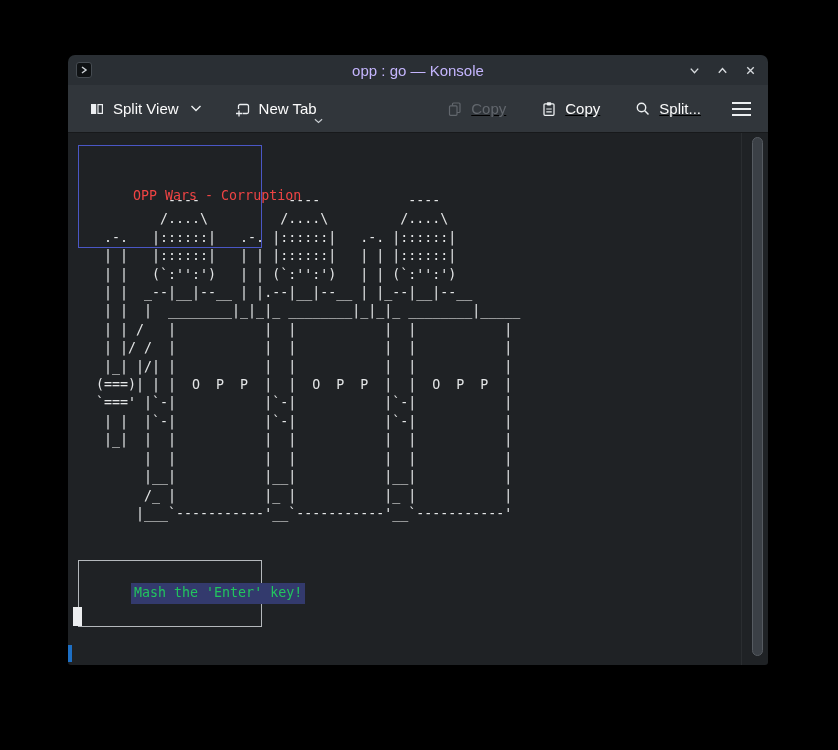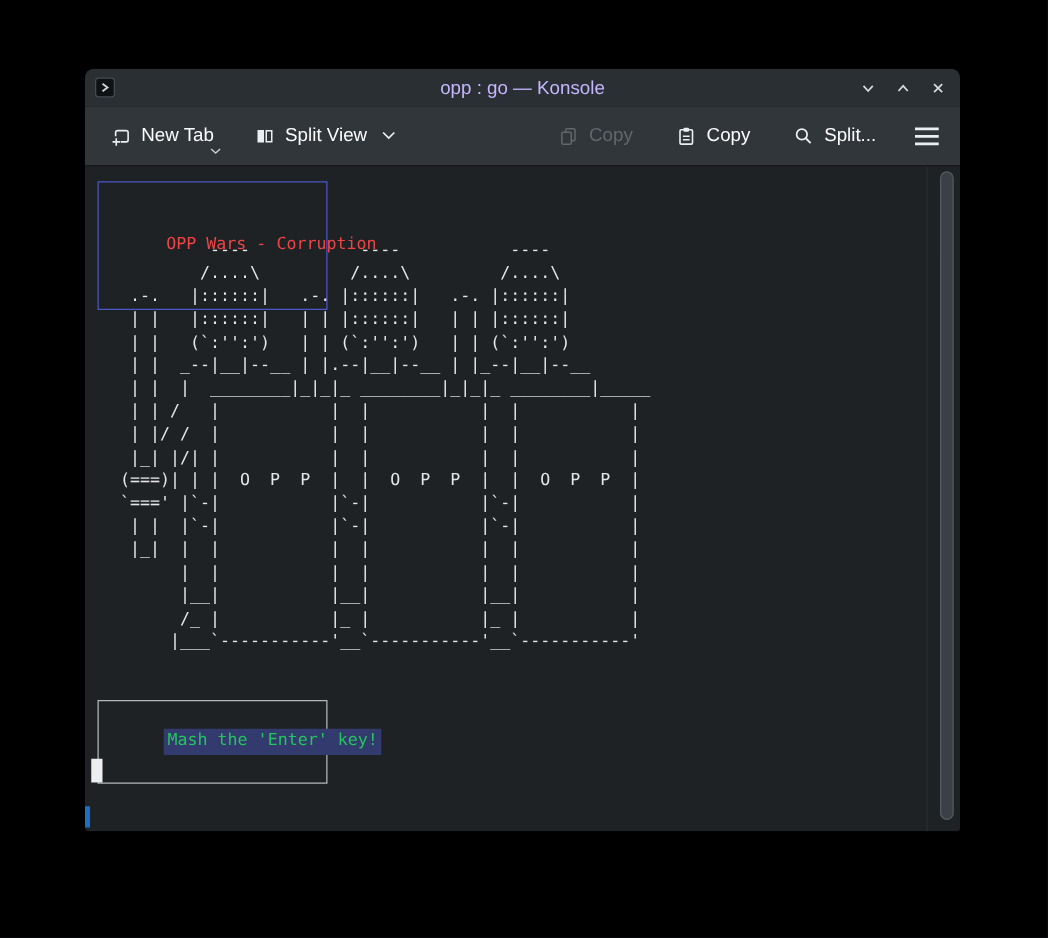--- a/index.html
+++ b/index.html
@@ -29,21 +29,21 @@
   .win-btn{width:16px;height:16px;display:flex;align-items:center;
     justify-content:center;cursor:default;}
   
   .toolbar{height:48px;background:var(--toolbar-bg);flex:0 0 48px;
     display:flex;align-items:center;padding:0 12px;
     border-bottom:1px solid #17191b;}
   .tbtn{display:flex;align-items:center;gap:7px;color:#fcfcfc;font-size:15px;
     padding:6px 8px;border-radius:3px;position:relative;}
   .tbtn.disabled{color:#62676d;}
   .left-group{display:flex;align-items:center;gap:16px;}
-  .right-group{margin-left:auto;display:flex;align-items:center;gap:18px;}
+  .right-group{margin-left:auto;display:flex;align-items:center;gap:18px;text-decoration:underline;}
   .mini-chevron{position:absolute;right:2px;bottom:0;}
   .hamburger{padding:6px 4px;}
   
   .terminal{flex:1;background:var(--terminal-bg);position:relative;
     font-family:"DejaVu Sans Mono",monospace;overflow:hidden;}
   .banner-box{position:absolute;left:10px;top:12px;width:184px;
     border:1.5px solid var(--banner-border);padding:23px 6px;
     color:#ef4444;font-size:13.3px;line-height:18.4px;white-space:pre;}
   .ascii-art{position:absolute;left:4px;top:59px;color:#e4e6e7;
     font-size:13.3px;line-height:18.4px;white-space:pre;
@@ -92,39 +92,39 @@
           <path d="M3.5 3.5 L10.5 10.5 M10.5 3.5 L3.5 10.5" stroke="#d6dadd" stroke-width="1.5"></path>
         </svg>
       </span>
     </span>
   </div>
 
   <div class="toolbar">
     <div class="left-group">
       <div class="tbtn">
         <svg width="18" height="18" viewBox="0 0 18 18">
+          <rect x="3" y="4" width="5.2" height="10" fill="#eceff1"></rect>
+          <rect x="10" y="4.6" width="4.4" height="8.8" fill="none" stroke="#eceff1" stroke-width="1.2"></rect>
+        </svg>
+        <span>Split View</span>
+        <svg width="12" height="7" viewBox="0 0 12 7" style="margin-left:4px">
+          <polyline points="1.5,1 6,5.5 10.5,1" fill="none" stroke="#eceff1" stroke-width="1.4"></polyline>
+        </svg>
+      </div>
+      <div class="tbtn">
+        <svg width="18" height="18" viewBox="0 0 18 18">
           <path d="M8.5 13.5 H13 a1.5 1.5 0 0 0 1.5 -1.5 V6 a1.5 1.5 0 0 0 -1.5 -1.5 H6 a1.5 1.5 0 0 0 -1.5 1.5 V9" fill="none" stroke="#eceff1" stroke-width="1.3"></path>
           <path d="M2 13.5 h6 M5 10.5 v6" stroke="#eceff1" stroke-width="1.3"></path>
         </svg>
         <span>New Tab</span>
         <span class="mini-chevron">
           <svg width="9" height="6" viewBox="0 0 10 6">
             <polyline points="1,1 5,4.5 9,1" fill="none" stroke="#c7ccd0" stroke-width="1.3"></polyline>
           </svg>
         </span>
-      </div>
-      <div class="tbtn">
-        <svg width="18" height="18" viewBox="0 0 18 18">
-          <rect x="3" y="4" width="5.2" height="10" fill="#eceff1"></rect>
-          <rect x="10" y="4.6" width="4.4" height="8.8" fill="none" stroke="#eceff1" stroke-width="1.2"></rect>
-        </svg>
-        <span>Split View</span>
-        <svg width="12" height="7" viewBox="0 0 12 7" style="margin-left:4px">
-          <polyline points="1.5,1 6,5.5 10.5,1" fill="none" stroke="#eceff1" stroke-width="1.4"></polyline>
-        </svg>
       </div>
     </div>
     <div class="right-group">
       <div class="tbtn disabled">
         <svg width="18" height="18" viewBox="0 0 18 18">
           <rect x="6.5" y="3" width="7.5" height="9.5" rx="1" fill="none" stroke="#62676d" stroke-width="1.2"></rect>
           <rect x="3.5" y="5.8" width="7.5" height="9.5" rx="1" fill="#31363b" stroke="#62676d" stroke-width="1.2"></rect>
         </svg>
         <span>Copy</span>
       </div>

